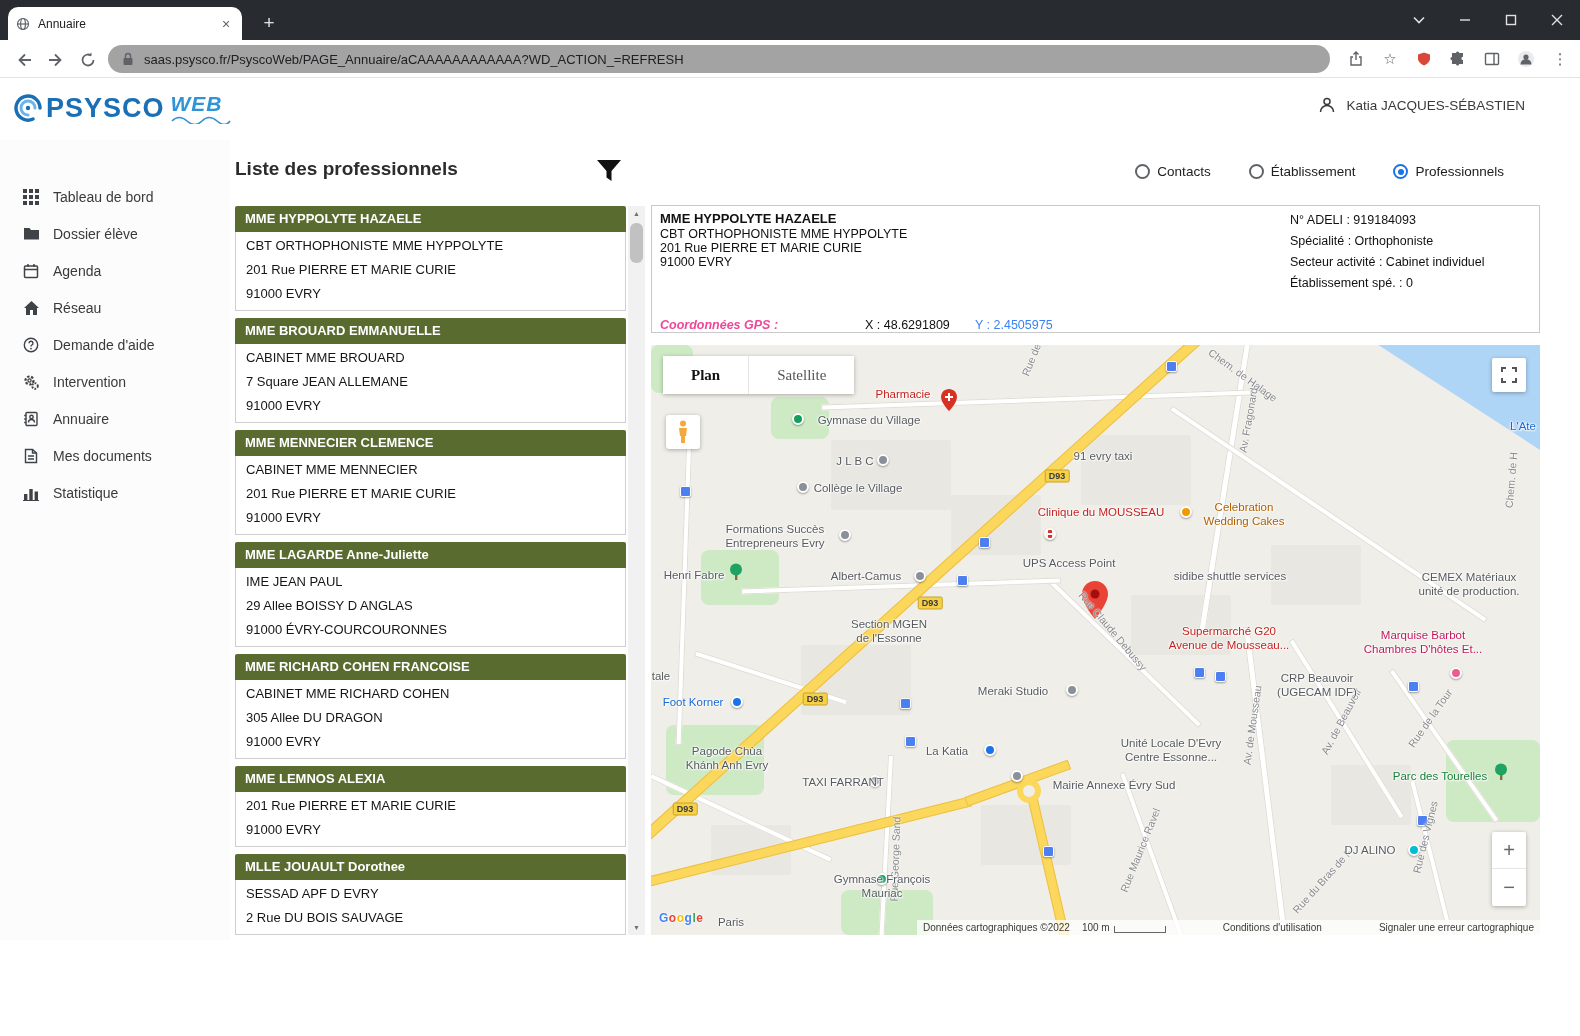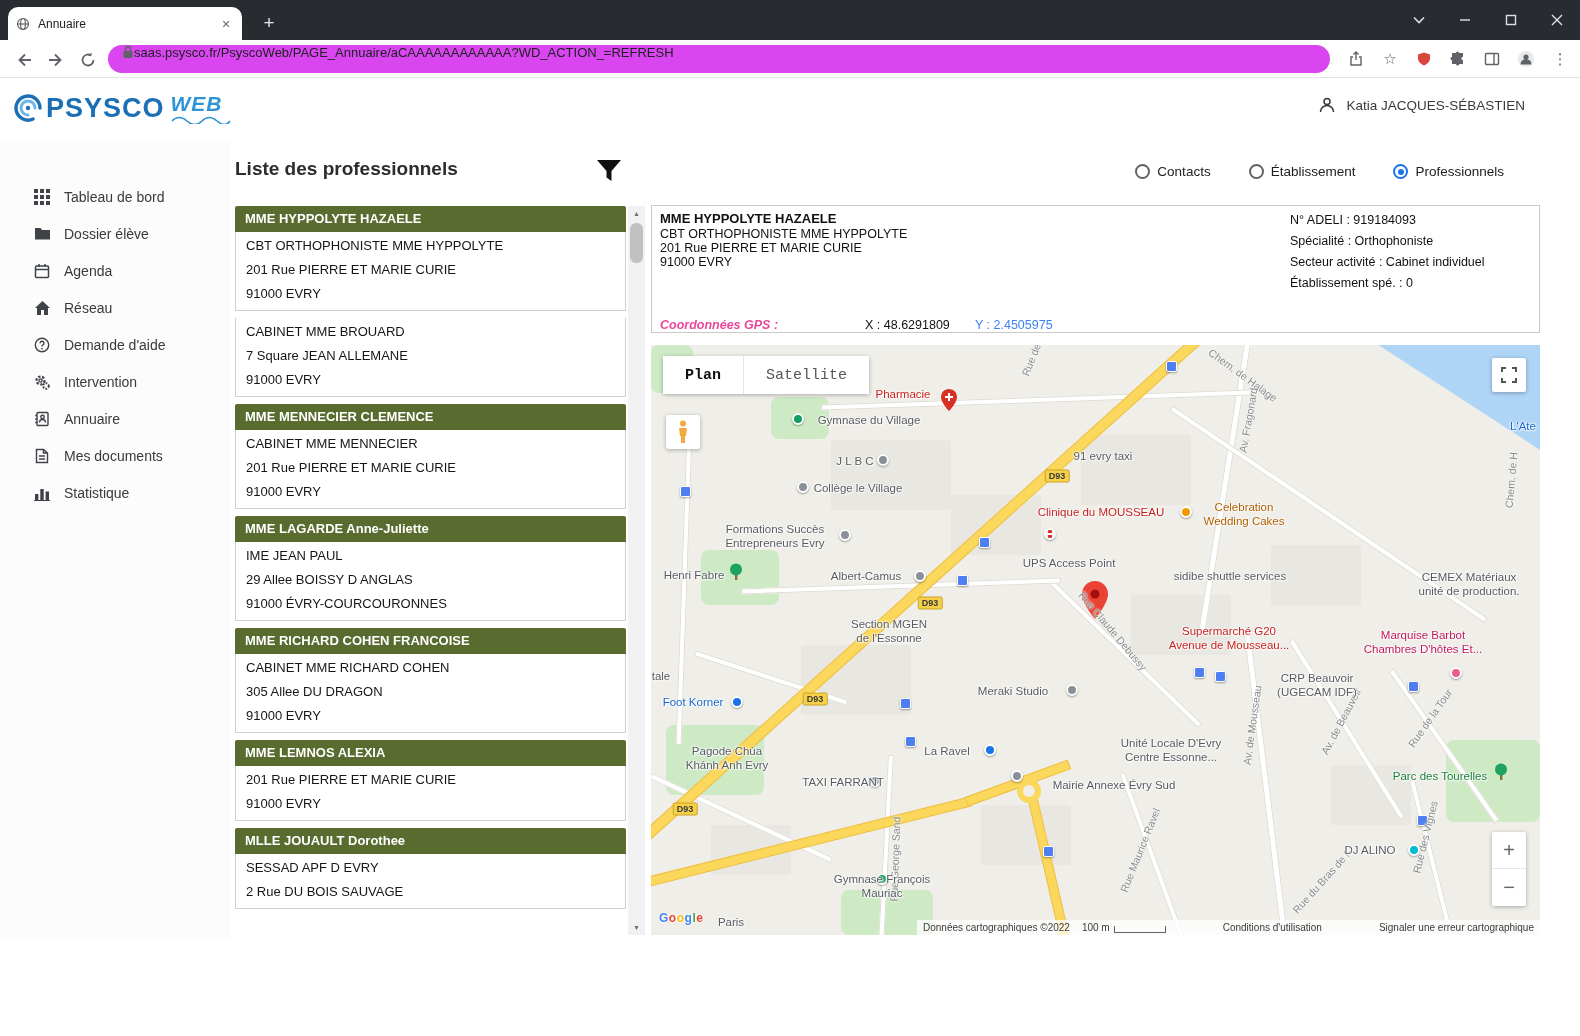--- a/index.html
+++ b/index.html
@@ -11,37 +11,37 @@
   .tab { position:absolute; left:8px; top:7px; width:234px; height:33px; background:#fff; border-radius:10px 10px 0 0; display:flex; align-items:center; padding:0 8px; gap:8px; }
   .tab-title { font-size:12px; color:#202124; flex:1; white-space:nowrap; overflow:hidden; }
   .tab-close { color:#5f6368; font-size:14px; width:16px; text-align:center; cursor:default; }
   .newtab { position:absolute; left:256px; top:10px; width:26px; height:26px; color:#dfe1e5; font-size:19px; line-height:26px; text-align:center; border-radius:50%; }
   .wincontrols { position:absolute; right:0; top:0; height:40px; display:flex; align-items:center; }
   .winbtn { width:46px; height:40px; display:flex; align-items:center; justify-content:center; }
   .winbtn svg { stroke:#dfe1e5; }
 
   .toolbar { position:absolute; left:0; top:40px; width:1580px; height:38px; background:#ffffff; border-bottom:1px solid #e1e3e6; }
   .navbtn { position:absolute; top:48px; width:24px; height:24px; display:flex; align-items:center; justify-content:center; }
-  .urlbar { position:absolute; left:108px; top:45px; width:1222px; height:28px; background:#d946ef; border-radius:14px; display:flex; align-items:flex-start; padding:0 14px; }
+  .urlbar { position:absolute; left:108px; top:45px; width:1222px; height:28px; background:#a3a3a3; border-radius:14px; display:flex; align-items:center; padding:0 14px; gap:10px; }
   .urltext { font-size:13px; color:#202124; white-space:nowrap; overflow:hidden; }
   .tool-right { position:absolute; right:10px; top:45px; height:28px; display:flex; align-items:center; gap:14px; }
   .tool-ic { width:20px; height:20px; display:flex; align-items:center; justify-content:center; font-size:15px; color:#5f6368; }
 
   
   .appheader { position:absolute; left:0; top:78px; width:1580px; height:62px; background:#fff; }
   .logo { position:absolute; left:10px; top:12px; display:flex; align-items:flex-start; }
   .logo-main { font-size:27px; font-weight:700; color:#1b6fb5; letter-spacing:1px; line-height:36px; }
   .logo-sub-wrap { position:relative; margin-left:6px; margin-top:2px; }
   .logo-sub { font-size:21px; font-weight:700; font-style:italic; color:#2f93d6; letter-spacing:1px; }
   .userbox { position:absolute; right:55px; top:18px; display:flex; align-items:center; gap:10px; }
   .username { font-size:13.5px; color:#3a3a3a; }
 
   
   .sidebar { position:absolute; left:0; top:140px; width:230px; height:896px; background:#fcfcfc; }
-  .side-item { display:flex; align-items:center; gap:13px; height:37px; padding-left:33px; cursor:pointer; font-size:14px; color:#3a3a3a; }
+  .side-item { display:flex; align-items:center; gap:13px; height:37px; padding-left:22px; cursor:pointer; font-size:14px; color:#3a3a3a; }
   .side-item .ic { width:18px; height:18px; flex:0 0 18px; display:flex; align-items:center; justify-content:center; }
   .side-footer { position:absolute; left:32px; top:862px; font-size:11px; color:#222; text-decoration:underline; }
 
   
   .page-title { position:absolute; left:235px; top:158px; font-size:19px; font-weight:700; color:#2c2c2c; }
   .funnel { position:absolute; left:594px; top:156px; width:30px; height:30px; }
   .radios { position:absolute; top:164px; right:76px; display:flex; gap:38px; align-items:center; }
   .radio { display:flex; align-items:center; gap:7px; font-size:13.5px; color:#202124; cursor:pointer; }
   .rdot { width:15px; height:15px; border:2px solid #5f6368; border-radius:50%; background:#fff; position:relative; }
   .rdot.sel { border-color:#1a73e8; }
@@ -89,21 +89,21 @@
   .street { position:absolute; font-size:10.5px; color:#86898d; white-space:nowrap;
             text-shadow:0 0 2px #fff,0 0 2px #fff; }
   .shield { position:absolute; transform:translate(-50%,-50%); background:#f6d148; border:1px solid #c9a227; border-radius:2px; font-size:9px; font-weight:700; color:#3a3a3a; padding:1px 3px; line-height:1; }
 
   .m-dot { position:absolute; width:12px; height:12px; border-radius:50%; border:2px solid #fff; box-shadow:0 1px 2px rgba(0,0,0,.35); cursor:pointer; }
   .m-sq  { position:absolute; width:11px; height:11px; border-radius:2px; border:1.5px solid #fff; background:#4e7ff0; box-shadow:0 1px 2px rgba(0,0,0,.35); cursor:pointer; }
   .gray { background:#8a9099; } .grn { background:#12a05f; } .blu { background:#1a73e8; }
   .pnk { background:#ec5b8d; } .tea { background:#00bcd4; } .org { background:#f29900; } .red { background:#d93025; }
 
   .map-type { position:absolute; left:12px; top:11px; height:38px; display:flex; background:#fff; box-shadow:0 1px 4px rgba(0,0,0,.3); border-radius:2px; }
-  .mt-btn { border:none; background:#fff; height:38px; padding:0 22px; font-family:Liberation Mono, monospace; font-size:15px; cursor:pointer; }
+  .mt-btn { border:none; background:#fff; height:38px; padding:0 28px; font-family:Liberation Serif, serif; font-size:15px; cursor:pointer; }
   .mt-plan { font-weight:700; color:#111; border-right:1px solid #e6e6e6; }
   .mt-sat { color:#565656; }
   .pegman { position:absolute; left:15px; top:70px; width:34px; height:34px; background:#fff; border-radius:3px; box-shadow:0 1px 4px rgba(0,0,0,.3); display:flex; align-items:center; justify-content:center; cursor:pointer; }
   .fullscreen { position:absolute; right:14px; top:13px; width:34px; height:34px; background:#fff; border-radius:2px; box-shadow:0 1px 4px rgba(0,0,0,.3); display:flex; align-items:center; justify-content:center; cursor:pointer; }
   .zoombox { position:absolute; right:14px; top:487px; width:34px; background:#fff; border-radius:2px; box-shadow:0 1px 4px rgba(0,0,0,.3); }
   .zoombtn { width:34px; height:37px; display:flex; align-items:center; justify-content:center; font-size:20px; color:#666; cursor:pointer; }
   .zoombtn:first-child { border-bottom:1px solid #e6e6e6; }
 
   .gload { position:absolute; left:8px; top:566px; font-size:12px; font-weight:700; letter-spacing:.5px; text-shadow:0 0 2px #fff,0 0 3px #fff; cursor:pointer; }
   .gl0,.gl3 { color:#4285F4; } .gl1,.gl5 { color:#EA4335; } .gl2 { color:#FBBC05; } .gl4 { color:#34A853; }
@@ -355,20 +355,21 @@
   <div class="list-panel">
     <div class="card">
       <div class="card-head">MME HYPPOLYTE HAZAELE</div>
       <div class="card-body">
         <div class="card-line">CBT ORTHOPHONISTE MME HYPPOLYTE</div>
         <div class="card-line">201 Rue PIERRE ET MARIE CURIE</div>
         <div class="card-line">91000 EVRY</div>
       </div>
     </div>
     <div class="card">
+      <div class="card-head">MME BROUARD EMMANUELLE</div>
       <div class="card-body">
         <div class="card-line">CABINET MME BROUARD</div>
         <div class="card-line">7 Square JEAN ALLEMANE</div>
         <div class="card-line">91000 EVRY</div>
       </div>
     </div>
     <div class="card">
       <div class="card-head">MME MENNECIER CLEMENCE</div>
       <div class="card-body">
         <div class="card-line">CABINET MME MENNECIER</div>
@@ -548,21 +549,21 @@
     <div class="poi wrap" style="left:124px;top:192px;width:118px">Formations Succès Entrepreneurs Evry</div>
     <div class="poi" style="left:43px;top:231px">Henri Fabre</div>
     <div class="poi" style="left:215px;top:232px">Albert-Camus</div>
     <div class="poi wrap" style="left:238px;top:287px;width:92px">Section MGEN de l'Essonne</div>
     <div class="poi c-red wrap" style="left:578px;top:294px;width:128px">Supermarché G20 Avenue de Mousseau...</div>
     <div class="poi c-pink wrap" style="left:772px;top:298px;width:132px">Marquise Barbot Chambres D'hôtes Et...</div>
     <div class="poi c-blue" style="left:42px;top:358px">Foot Korner</div>
     <div class="poi" style="left:362px;top:347px">Meraki Studio</div>
     <div class="poi wrap" style="left:666px;top:341px;width:96px">CRP Beauvoir (UGECAM IDF)</div>
     <div class="poi wrap" style="left:76px;top:414px;width:96px">Pagode Chùa Khánh Anh Evry</div>
-    <div class="poi" style="left:296px;top:407px">La Ravel</div>
+    <div class="poi" style="left:296px;top:407px">La Katia</div>
     <div class="poi wrap" style="left:520px;top:406px;width:128px">Unité Locale D'Evry Centre Essonne...</div>
     <div class="poi" style="left:192px;top:438px">TAXI FARRANT</div>
     <div class="poi" style="left:463px;top:441px">Mairie Annexe Évry Sud</div>
     <div class="poi c-green" style="left:789px;top:432px">Parc des Tourelles</div>
     <div class="poi wrap" style="left:231px;top:542px;width:100px">Gymnase François Mauriac</div>
     <div class="poi" style="left:719px;top:506px">DJ ALINO</div>
     <div class="poi" style="left:10px;top:332px">tale</div>
     <div class="poi c-blue" style="left:872px;top:82px">L'Ate</div>
     <div class="poi" style="left:80px;top:578px">Paris</div>
 

